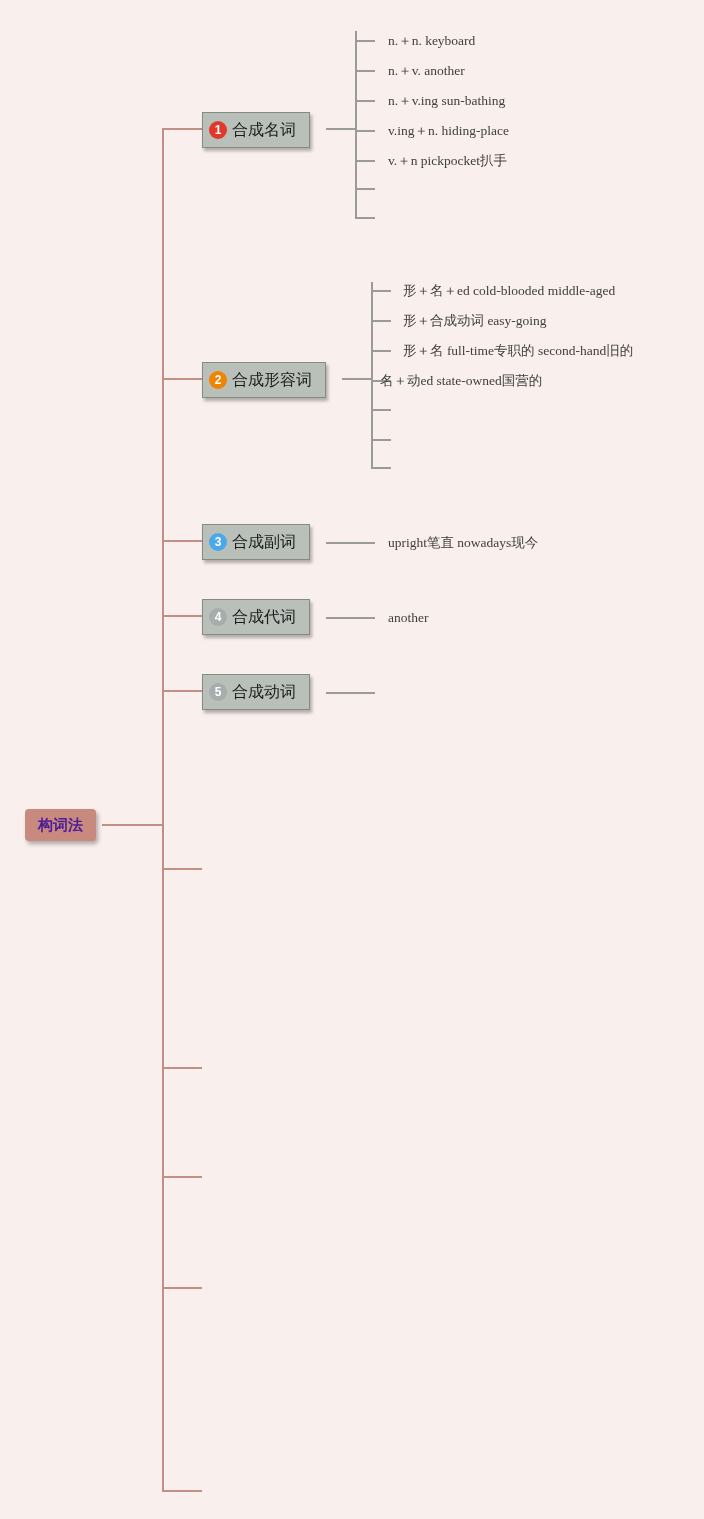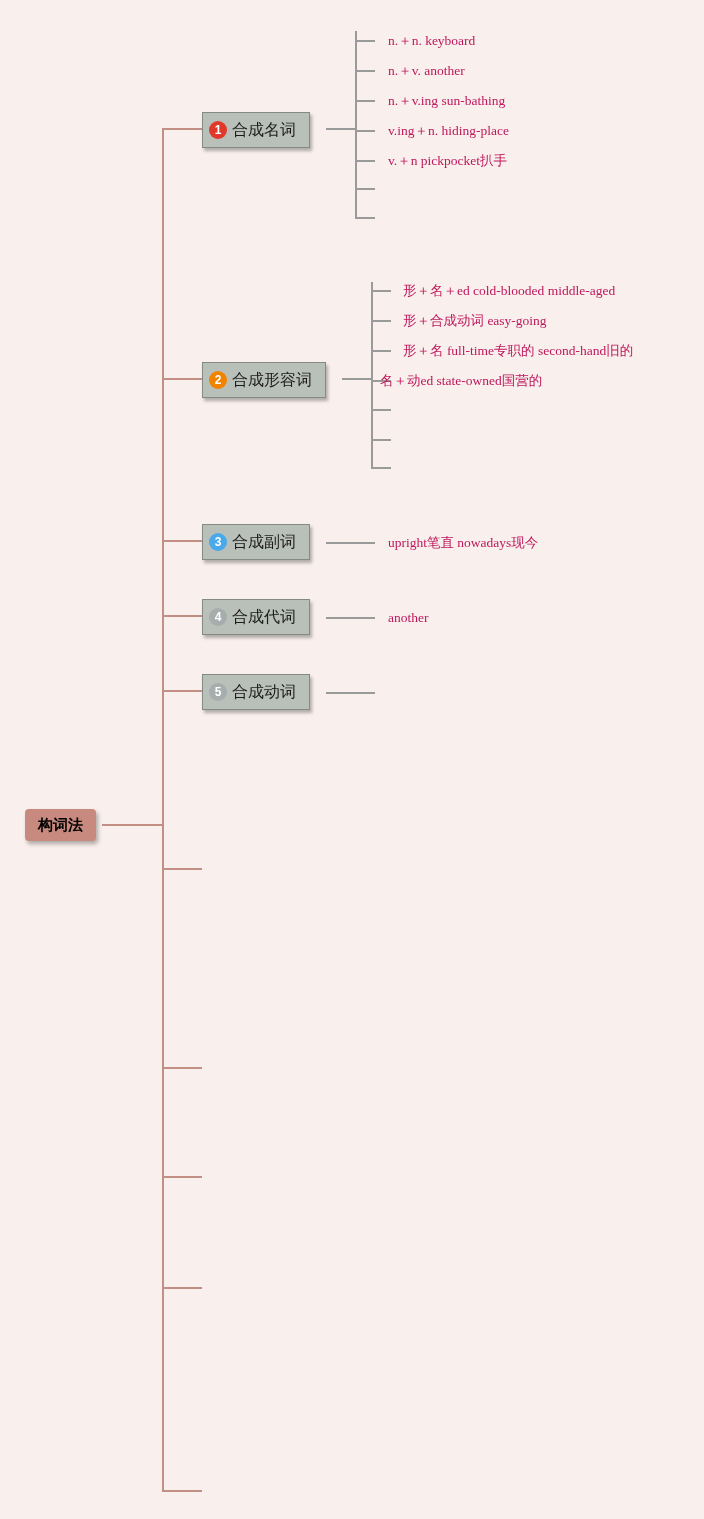--- a/index.html
+++ b/index.html
@@ -24,21 +24,21 @@
   
   .root-node{
     position:absolute;
     left:25px;top:809px;
     height:32px;
     display:inline-flex;align-items:center;
     padding:0 13px;
     background:#c8897e;
     border-radius:4px;
     box-shadow:2px 3px 4px rgba(0,0,0,0.30);
-    font-size:15px;font-weight:bold;color:#000000;
+    font-size:15px;font-weight:bold;color:#4c1d95;
     white-space:nowrap;
     cursor:pointer;
   }
 
   
   .branch-box{
     position:absolute;
     height:34px;
     display:inline-flex;align-items:center;
     gap:5px;
@@ -59,21 +59,21 @@
     font-size:12px;font-weight:bold;
     font-family:"Liberation Sans","DejaVu Sans",sans-serif;
   }
 
   
   .leaf{
     position:absolute;
     transform:translateY(-50%);
     font-family:"Liberation Serif","DejaVu Serif",serif;
     font-size:13.5px;
-    color:#be185d;
+    color:#404040;
     white-space:nowrap;
     cursor:pointer;
   }
 </style>
 </head>
 <body>
 
 <div class="canvas">
 
   <div class="ln h salmon" style="left:102px;top:824px;width:60px"></div>

